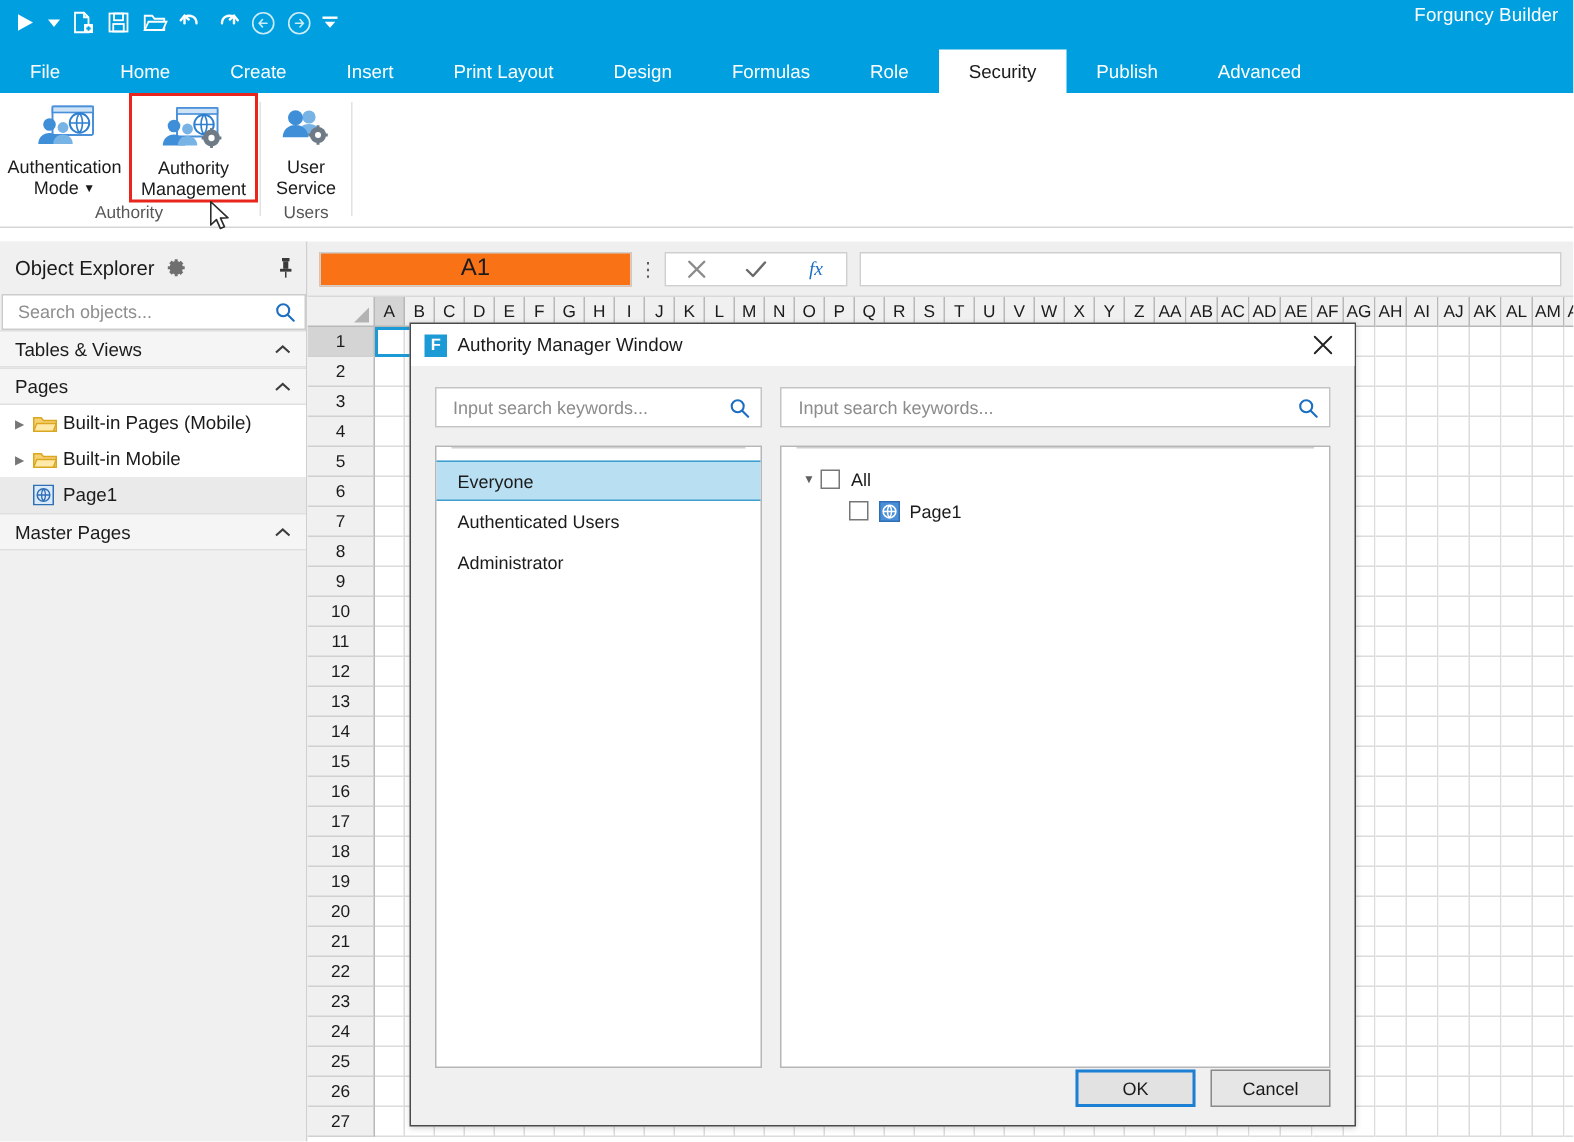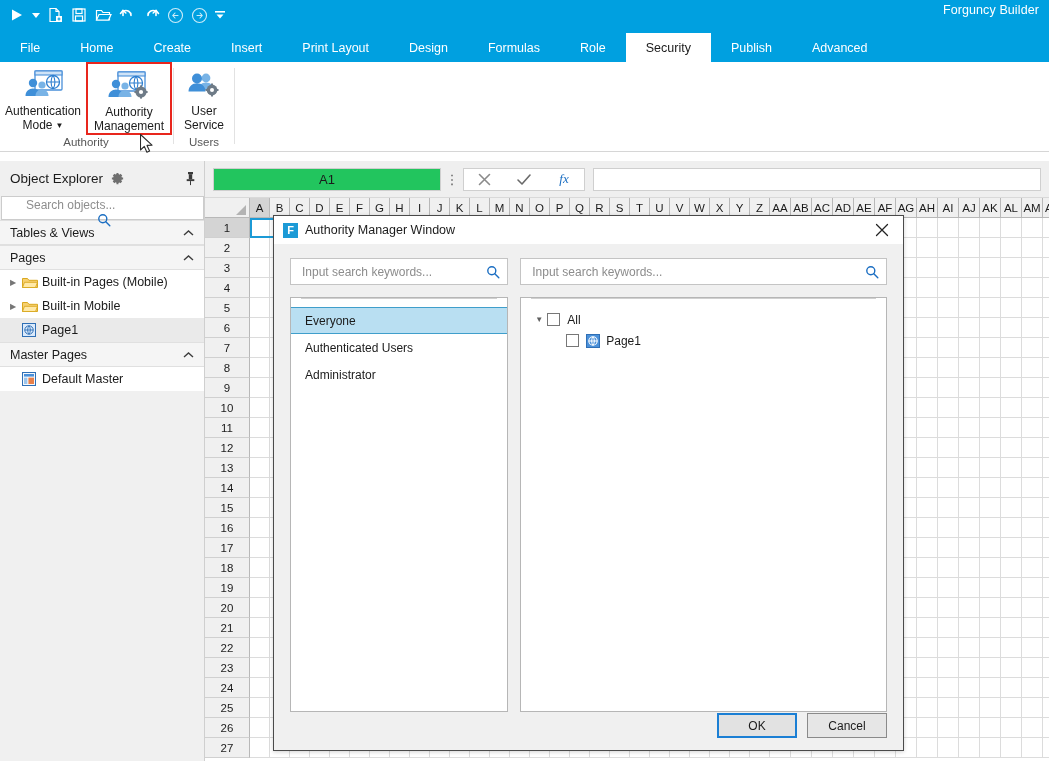--- a/index.html
+++ b/index.html
@@ -93,21 +93,20 @@
   }
   .oe-title { font-size: 13.5px; color: #1b1b1b; }
   .oe-gear { margin-left: 7px; color: #6f6f6f; display:flex; }
   .oe-pin { margin-left: auto; color: #3a3a3a; display:flex; }
 
   .oe-search {
     margin: 0 1px; height: 24px; background: #ffffff;
     border: 1px solid #cccccc;
     display: flex; align-items: center; padding: 0 6px 0 8px;
     width: 203px;
-    flex-direction: column;
   }
   .oe-search input {
     flex: 1; border: none; outline: none; font-size: 12px;
     font-family: "Liberation Sans", sans-serif; color: #333;
     background: transparent;
   }
   .oe-search input::placeholder { color: #8e8e8e; }
   .oe-searchicon { color: #1b6ec2; display:flex; }
 
   .oe-section {
@@ -126,23 +125,23 @@
   .oe-arrow { width: 12px; color: #767676; font-size: 8px; display:flex; align-items:center;}
   .oe-ico { width: 20px; display: flex; align-items: center; }
 
   
   .fbar {
     position: absolute; left: 205px; top: 161px; width: 844px; height: 37px;
     background: #efefef; border-bottom: 1px solid #d9d9d9;
     display: flex; align-items: center; padding: 0 6px;
   }
   .namebox {
-    width: 228px; height: 23px; background: #22c55e; border: 1px solid #cfcfcf;
+    width: 208px; height: 23px; background: #f97316; border: 1px solid #cfcfcf;
     display:flex; align-items:center; justify-content:center;
-    font-size: 13px; color: #1b1b1b; margin-left: 2px;
+    font-size: 16px; color: #1b1b1b; margin-left: 2px;
   }
   .fb-dots { width: 22px; text-align:center; color:#5a5a5a; font-size:13px; letter-spacing:0;}
   .fb-btns {
     height: 23px; background:#ffffff; border: 1px solid #cfcfcf;
     display:flex; align-items:center;
   }
   .fb-btn { width: 40px; display:flex; align-items:center; justify-content:center; color:#888; }
   .fb-btn.fx { color:#1b6ec2; font-style: italic; font-family:"Liberation Serif", serif; font-size:13px;}
   .fb-input {
     flex: 1; height: 23px; background:#ffffff; border:1px solid #cfcfcf;
@@ -535,33 +534,20 @@
       </div>
     </div>
 
     <div class="oe-section">
       <span>Master Pages</span>
       <span class="chev">
         <svg width="11" height="8" viewBox="0 0 11 8" fill="none" stroke="#3d3d3d" stroke-width="1.4">
             <path d="M1 6l4.5-4L10 6"></path>
           </svg>
       </span>
-    </div>
-    <div class="oe-list">
-      <div class="oe-item" style="padding-left:22px">
-        <span class="oe-ico">
-          <svg width="14" height="14" viewBox="0 0 14 14">
-            <rect x="0.5" y="0.5" width="13" height="13" fill="#ffffff" stroke="#2f6fb5" stroke-width="1.1"></rect>
-            <rect x="2" y="2" width="10" height="2.6" fill="#4a90d9"></rect>
-            <rect x="2" y="5.6" width="3.4" height="6.4" fill="#9cc4ea"></rect>
-            <rect x="6.4" y="5.6" width="5.6" height="6.4" fill="#e8804a"></rect>
-          </svg>
-        </span>
-        <span>Default Master</span>
-      </div>
     </div>
   </div>
 
   <div class="fbar">
     <div class="namebox">A1</div>
     <div class="fb-dots">⋮</div>
     <div class="fb-btns">
       <div class="fb-btn">
         <svg width="15" height="15" viewBox="0 0 15 15" fill="none" stroke="#8b8b8b" stroke-width="1.6" stroke-linecap="round">
             <path d="M2.5 2.5l10 10M12.5 2.5l-10 10"></path>

